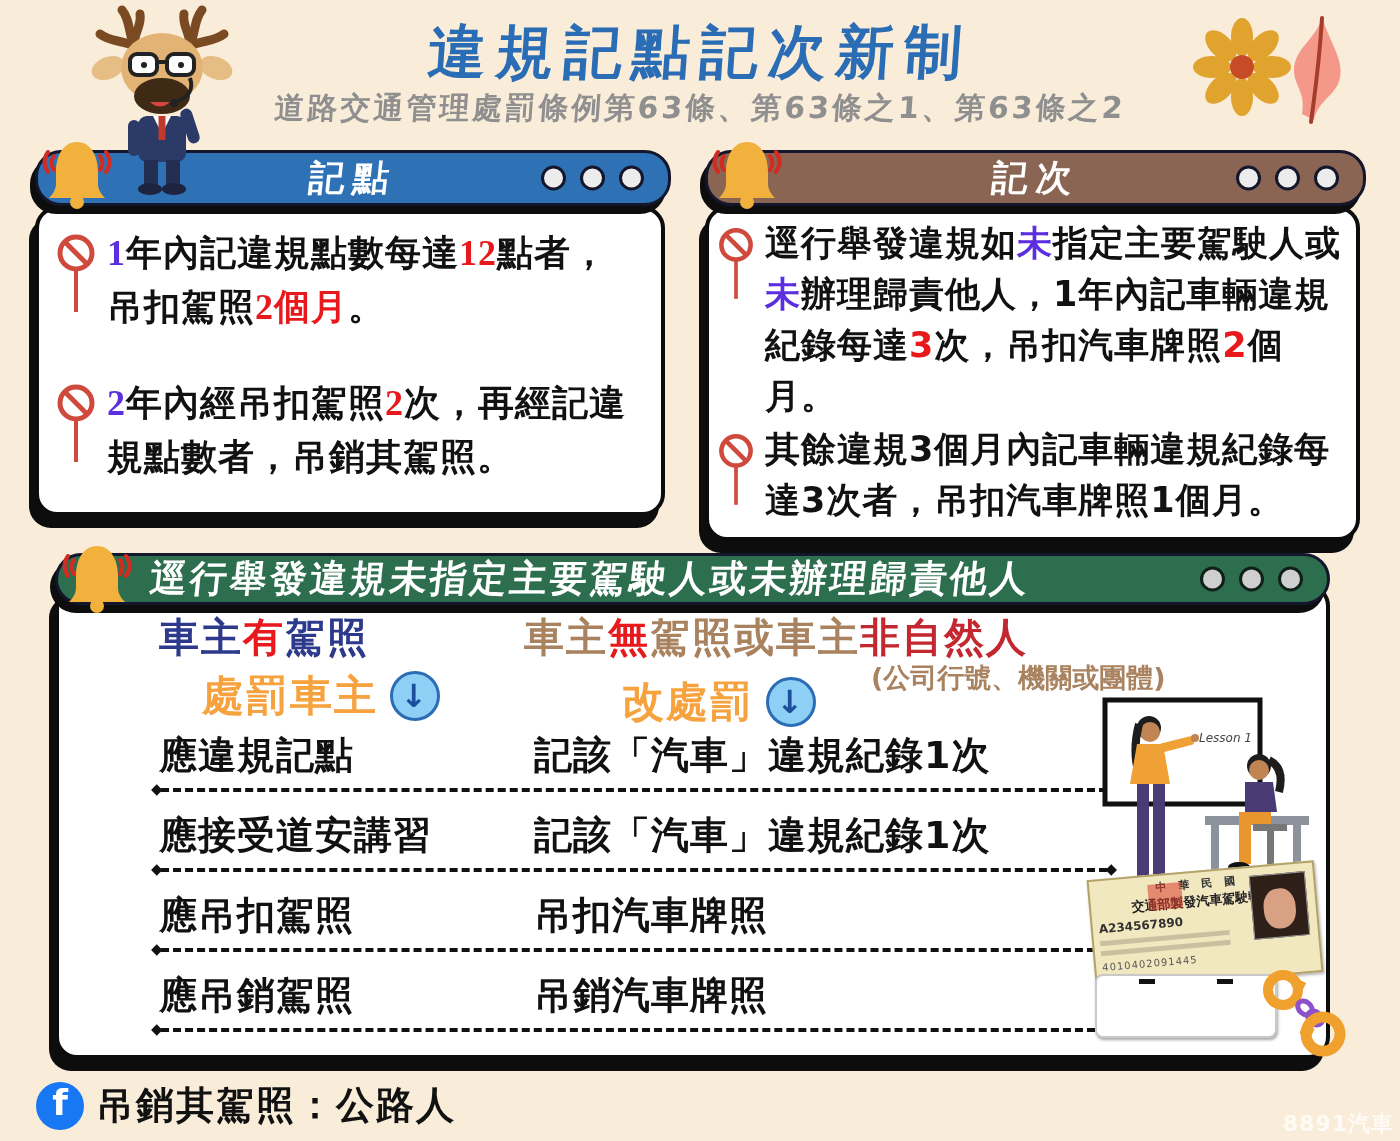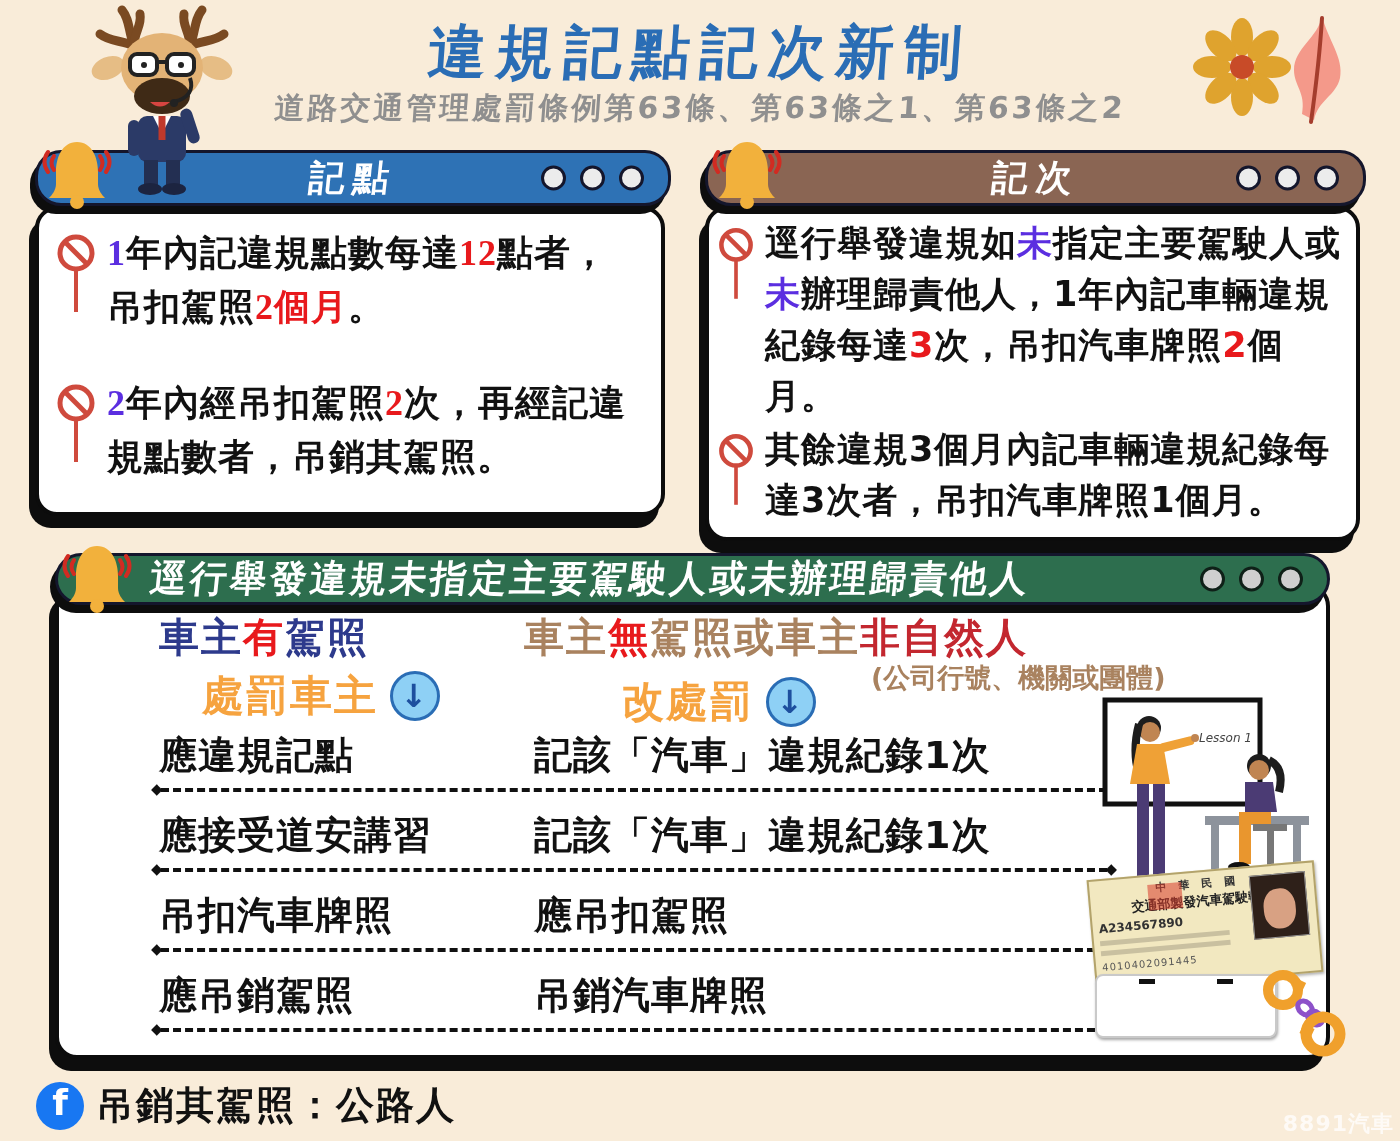--- a/index.html
+++ b/index.html
@@ -265,22 +265,22 @@
         <span>應違規記點</span>
         <span>記該「汽車」違規紀錄1次</span>
       </div>
       <div class="sep"></div>
       <div class="row">
         <span>應接受道安講習</span>
         <span>記該「汽車」違規紀錄1次</span>
       </div>
       <div class="sep"></div>
       <div class="row">
+        <span>應吊扣駕照</span>
         <span>吊扣汽車牌照</span>
-        <span>應吊扣駕照</span>
       </div>
       <div class="sep"></div>
       <div class="row">
         <span>應吊銷駕照</span>
         <span>吊銷汽車牌照</span>
       </div>
       <div class="sep"></div>
     </div>
 
     <svg class="classroom" viewBox="0 0 235 290">

